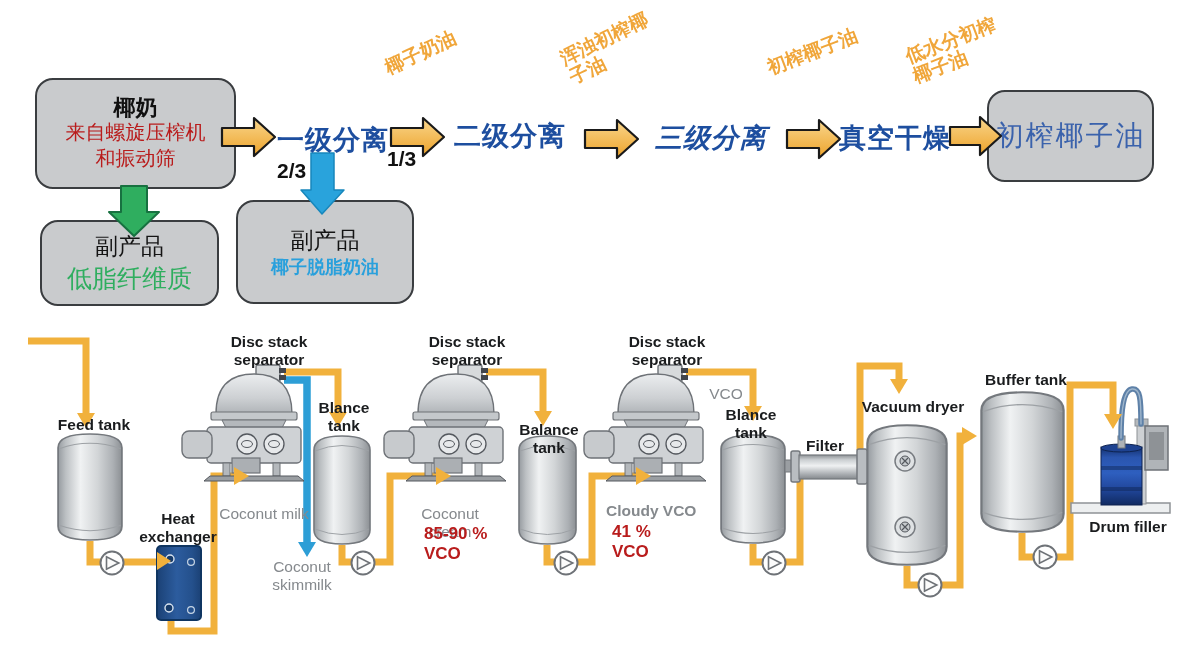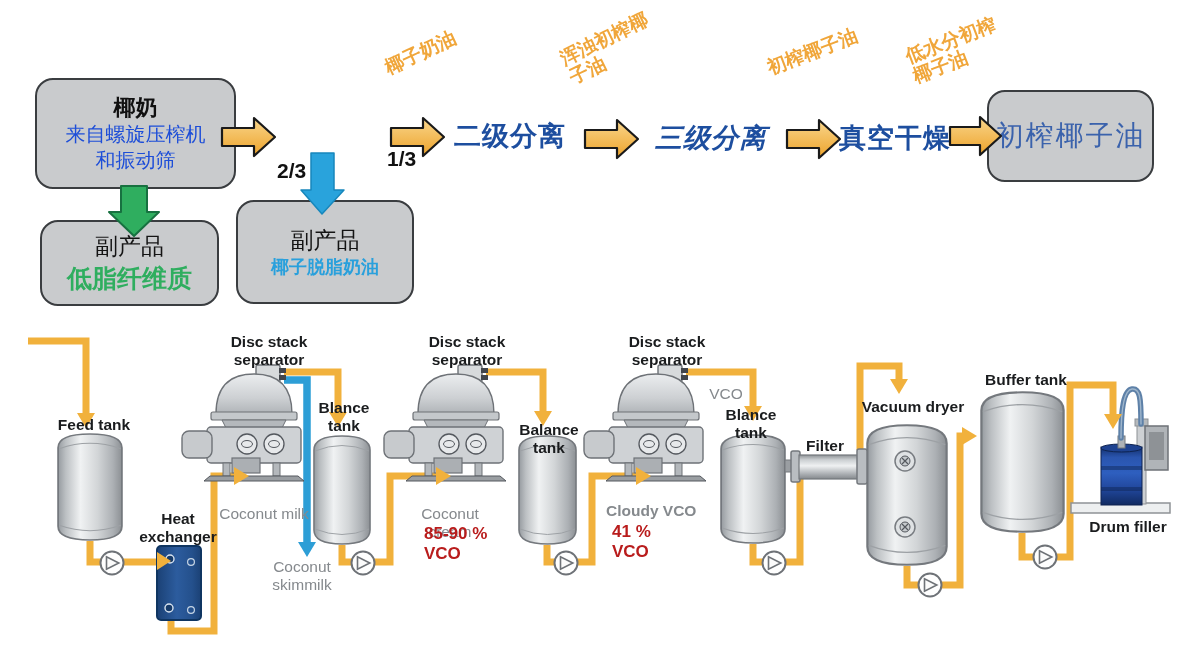--- a/index.html
+++ b/index.html
@@ -10,23 +10,23 @@
   .gfx{position:absolute;inset:0;z-index:2;}
   .lbl{position:absolute;z-index:3;white-space:pre-line;line-height:1.18;color:#1A1C1E;}
   .stage{position:absolute;z-index:3;font-weight:bold;font-size:27px;color:#1D4E9F;letter-spacing:1px;white-space:nowrap;}
   .frac{position:absolute;z-index:3;font-weight:bold;font-size:21px;color:#111;}
   .olabel{position:absolute;z-index:3;font-weight:bold;font-size:19px;color:#F0A63A;white-space:pre-line;
           line-height:1.12;transform-origin:left center;}
   .eq-b{font-weight:bold;font-size:15.5px;text-align:center;}
   .eq-g{color:#85898D;font-size:15.5px;text-align:center;}
   .val{font-weight:bold;font-size:17px;text-align:left;color:#b91c1c;}
   .box-title{font-weight:bold;font-size:22px;color:#101010;line-height:1.25;}
-  .box-line{font-size:20px;color:#1d4ed8;line-height:1.3;}
+  .box-line{font-size:20px;color:#b91c1c;line-height:1.3;font-family:Liberation Mono, monospace;}
   .bp-title{font-size:23px;color:#141414;line-height:1.35;}
-  .bp-name-green{font-weight:bold;font-size:25px;color:#2FAE5F;line-height:1.3;}
+  .bp-name-green{font-weight:normal;font-size:25px;color:#2FAE5F;line-height:1.3;}
   .bp-name-blue{font-weight:bold;font-size:18px;color:#29A0DC;line-height:1.3;}
   .product-text{font-size:28px;color:#3A62AC;letter-spacing:2px;}
 </style>
 </head>
 <body>
 
 <div class="canvas">
 
   <div class="gbox" style="left:35px;top:78px;width:197px;height:107px;">
     <span class="box-title">椰奶</span>
@@ -217,20 +217,21 @@
     <g>
       <use href="#pump" transform="translate(100,551)"></use>
       <use href="#pump" transform="translate(351,551)"></use>
       <use href="#pump" transform="translate(554,551)"></use>
       <use href="#pump" transform="translate(762,551)"></use>
       <use href="#pump" transform="translate(918,573)"></use>
       <use href="#pump" transform="translate(1033,545)"></use>
     </g>
   </svg>
 
+  <div class="stage" style="left:277px;top:122px;">一级分离</div>
   <div class="stage" style="left:454px;top:118px;">二级分离</div>
   <div class="stage" style="left:655px;top:120px;font-style:italic;">三级分离</div>
   <div class="stage" style="left:839px;top:120px;">真空干燥</div>
 
   <div class="frac" style="left:387px;top:147px;">1/3</div>
   <div class="frac" style="left:277px;top:159px;">2/3</div>
 
   <div class="olabel" style="left:386px;top:58px;transform:rotate(-25deg);">椰子奶油</div>
   <div class="olabel" style="left:566px;top:48px;transform:rotate(-26deg);">浑浊初榨椰
 子油</div>

